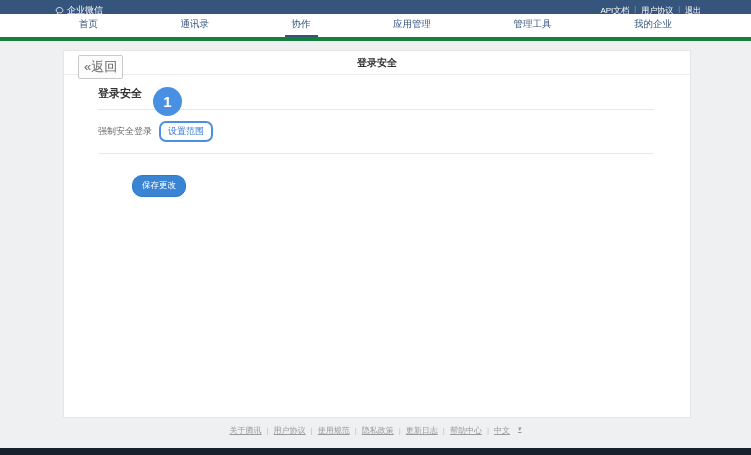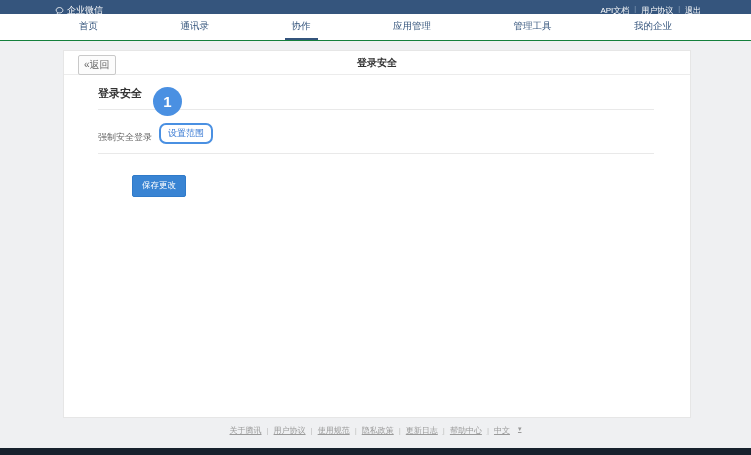--- a/index.html
+++ b/index.html
@@ -12,46 +12,46 @@
             display:flex; align-items:center; justify-content:space-between;
             padding:0 50px 0 55px; color:#fff; }
   .brand { display:flex; align-items:center; gap:3px; font-size:9px; line-height:14px; cursor:pointer; }
   .logo-icon svg { width:9px; height:9px; display:block; }
   .topbar-links { display:flex; align-items:flex-start; gap:5px; font-size:8px; }
   .topbar-links a { color:#fff; text-decoration:none; cursor:pointer; }
   .tsep { color:#8aa0bb; font-size:7px; }
 
   
   .navbar { position:absolute; top:14px; left:0; right:0; height:27px; background:#fff;
-            border-bottom:1px solid #15803d; display:flex; align-items:stretch;
+            border-bottom:4px solid #15803d; display:flex; align-items:stretch;
             justify-content:space-between; padding:0 72px; }
   .nav-item { font-size:9.5px; color:#34547c; display:flex; align-items:center;
               padding:0 7px; border-bottom:2px solid transparent; cursor:pointer; }
   .nav-item.active { border-bottom-color:#34547c; }
 
   
   .panel { position:absolute; left:63px; top:50px; width:628px; height:368px;
            background:#fff; border:1px solid #e6e6e6; }
   .panel-header { position:relative; height:24px; border-bottom:1px solid #ececec; }
-  .back-btn { position:absolute; left:14px; top:4px; font-size:10px; color:#666;
+  .back-btn { position:absolute; left:14px; top:4px; font-size:13px; color:#666;
               background:#fcfcfc; border:1px solid #c9c9c9; border-radius:2px;
               padding:2px 5px; cursor:pointer; font-family:inherit; }
   .panel-title { position:absolute; inset:0; line-height:24px; text-align:center;
                  font-size:10px; font-weight:bold; color:#333; }
   .panel-body { padding:11px 36px 0 34px; }
   .section-title { font-size:11px; font-weight:bold; color:#333; margin-bottom:8px; }
   .hr { height:1px; background:#e9e9e9; }
-  .setting-row { display:flex; align-items:flex-end; height:26px; margin:8px 0 9px 0; }
+  .setting-row { display:flex; align-items:center; height:26px; margin:8px 0 9px 0; }
   .setting-label { font-size:9px; color:#666; }
   .setting-link { font-size:9px; color:#3b7bd4; text-decoration:none; cursor:pointer;
                   border:2px solid #4a90e2; border-radius:7px; padding:2px 7px;
                   margin:0 5px 0 7px; background:#fff; }
   .setting-desc { font-size:8.5px; color:#8e8e8e; }
   .save-btn { margin:21px 0 0 34px; background:#3984d3; color:#fff;
-              border:1px solid #2f7ac9; border-radius:2px; font-size:8.5px;
+              border:1px solid #2f7ac9; border-radius:10px; font-size:8.5px;
               padding:4px 9px; cursor:pointer; font-family:inherit; }
 
   
   .badge { position:absolute; left:153px; top:87px; width:29px; height:29px;
            border-radius:50%; background:#4a90e2; color:#fff; font-size:15px;
            font-weight:bold; display:flex; align-items:center; justify-content:center; z-index:5; }
 
   
   .footer { position:absolute; left:0; right:0; top:425px; text-align:center; color:#9a9a9a;text-decoration:underline; }
   .footer-links { display:flex; justify-content:center; align-items:center; gap:5px; font-size:8px; }

